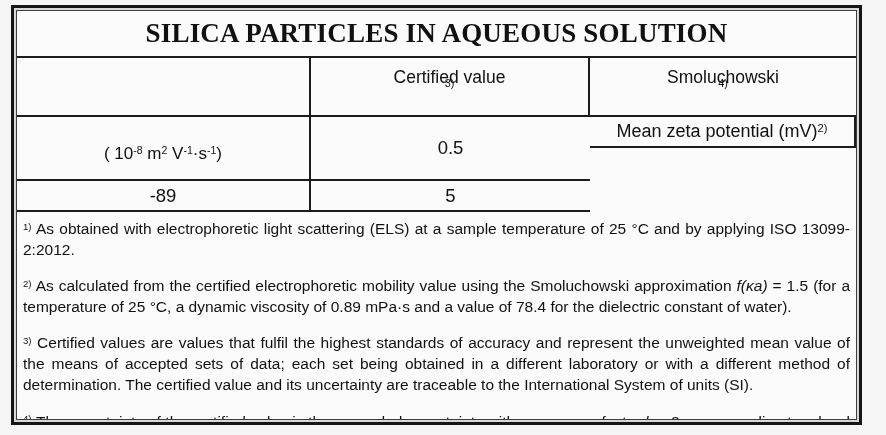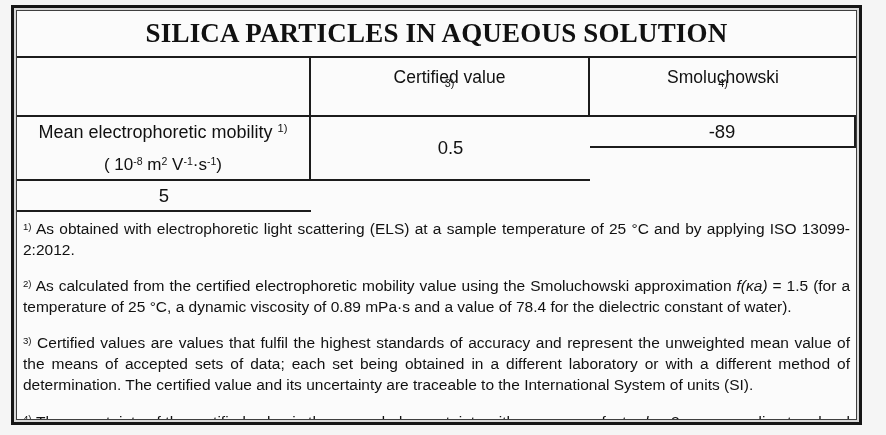--- a/index.html
+++ b/index.html
@@ -95,25 +95,27 @@
       <div class="cell hcell colsep">
           <span>Certified value </span>
           <sup>3)</sup>
         </div>
       <div class="cell hcell">
           <span>Smoluchowski </span>
           <sup>4)</sup>
         </div>
 
       <div class="cell r1 colsep">
-        <div><span>Mean electrophoretic mobility </span><sup>1)</sup></div>
         <div class="unit-line"><span>( 10</span><sup>-8</sup><span> m</span><sup>2</sup><span> V</span><sup>-1</sup><span>·s</span><sup>-1</sup><span>)</span></div>
       </div>
       <div class="cell r1 value">0.5</div>
 
+      <div class="cell r2 colsep">
+        <div><span>Mean zeta potential (mV)</span><sup>2)</sup></div>
+      </div>
       <div class="cell r2 colsep value">-89</div>
       <div class="cell r2 value">5</div>
     </div>
 
     <div class="footnotes">
       <p><sup>1)</sup><span> As obtained with electrophoretic light scattering (ELS) at a sample temperature of 25 °C and by applying ISO 13099-2:2012.</span></p>
       <p><sup>2)</sup><span> As calculated from the certified electrophoretic mobility value using the Smoluchowski approximation </span><i>f(κa)</i><span> = 1.5 (for a temperature of 25 °C, a dynamic viscosity of 0.89 mPa·s and a value of 78.4 for the dielectric constant of water).</span></p>
       <p><sup>3)</sup><span> Certified values are values that fulfil the highest standards of accuracy and represent the unweighted mean value of the means of accepted sets of data; each set being obtained in a different laboratory or with a different method of determination. The certified value and its uncertainty are traceable to the International System of units (SI).</span></p>
       <p><sup>4)</sup><span> The uncertainty of the certified value is the expanded uncertainty with a coverage factor </span><i>k</i><span> = 2 corresponding to a level of confidence of about 95 % estimated in accordance with ISO 17034:2016 and ISO Guide 35:2017.</span></p>
     </div>

